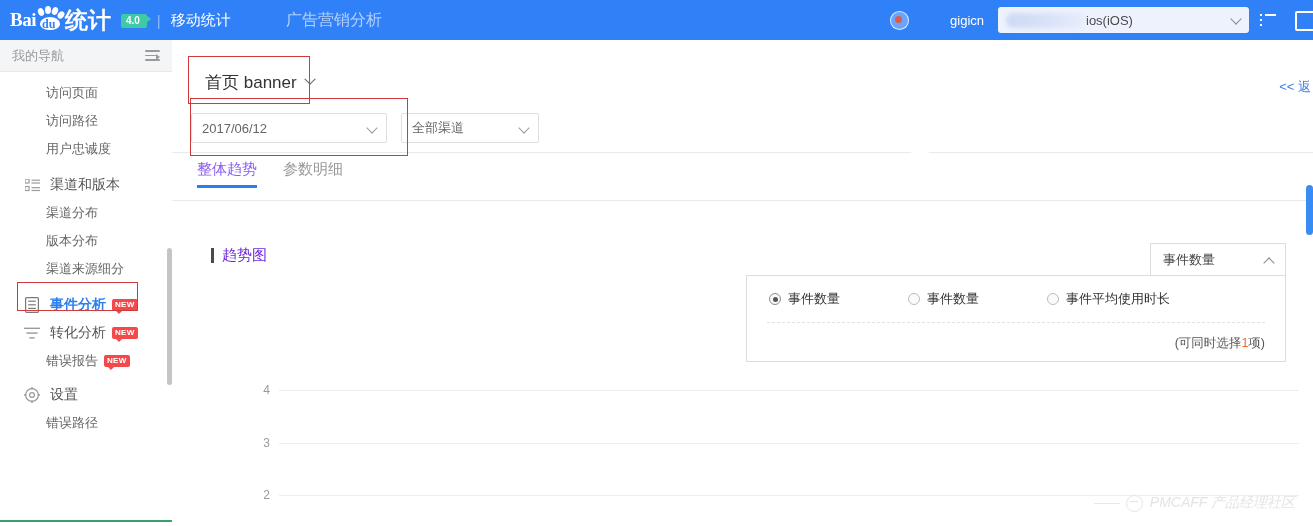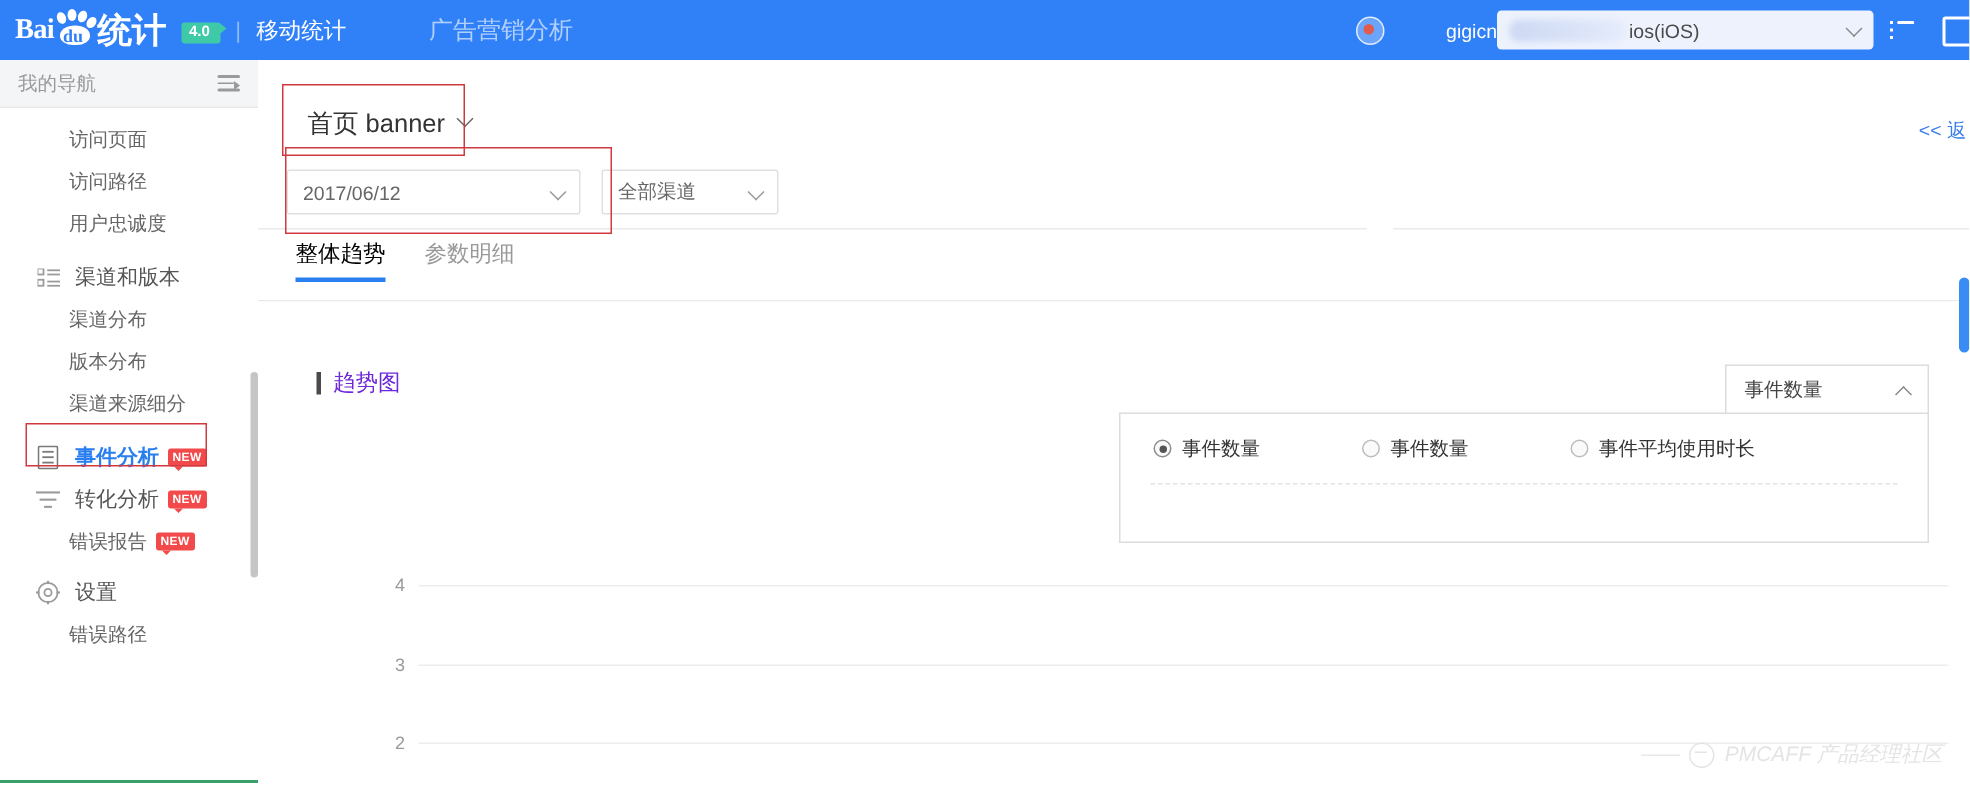--- a/index.html
+++ b/index.html
@@ -31,21 +31,21 @@
   .logo-div{margin:0 10px;color:rgba(255,255,255,.45);font-size:15px;}
   .logo-sub{color:#fff;font-size:15px;}
 
   .navtabs{position:absolute;left:270px;top:0;height:40px;display:flex;align-items:stretch;}
   .navtab{display:flex;align-items:center;padding:0 16px;color:rgba(255,255,255,.62);
      font-size:16px;cursor:pointer;position:relative;}
   .navtab.active{color:#fff;background:rgba(255,255,255,.08);}
   .navtab.active:after{content:"";position:absolute;left:16px;right:16px;bottom:0;height:3px;background:#fff;opacity:.95;}
 
   .hdr-right{position:absolute;right:0;top:0;height:40px;display:flex;align-items:center;}
-  .user{display:flex;align-items:center;color:#fff;font-size:13px;gap:35px;}
+  .user{display:flex;align-items:center;color:#fff;font-size:13px;margin-right:14px;gap:35px;}
   .user-av{width:17px;height:17px;border-radius:50%;background:#6ba4fb;border:1px solid rgba(255,255,255,.8);
      margin-right:6px;position:relative;}
   .user-av:after{content:"";position:absolute;left:4px;top:4px;width:7px;height:7px;border-radius:50%;background:#e05b4a;}
   .appsel{width:235px;height:26px;background:#edf2fd;border-radius:3px;display:flex;align-items:center;
      padding:0 8px;position:relative;color:#555;font-size:13px;}
   .appsel .blur{width:78px;height:15px;border-radius:8px;
      background:linear-gradient(90deg,#cdd9f3,#d9e2f7 55%,#e6ecfb);filter:blur(2px);margin-right:2px;}
   .appsel .txt{font-size:13px;color:#4a4a4a;}
   .appsel .caret{position:absolute;right:9px;top:8px;width:7px;height:7px;
      border-right:1.6px solid #8a8a8a;border-bottom:1.6px solid #8a8a8a;transform:rotate(45deg);}
@@ -99,29 +99,29 @@
   .banner-sel{position:absolute;left:19px;top:20px;height:44px;display:flex;align-items:center;
      padding:0 14px;font-size:17px;color:#333;box-sizing:border-box;cursor:pointer;}
   .banner-sel .caret{margin-left:9px;width:7px;height:7px;border-right:1.6px solid #666;
      border-bottom:1.6px solid #666;transform:rotate(45deg) translate(-2px,-2px);}
   .hl-banner{position:absolute;left:16px;top:16px;width:122px;height:48px;border:1px solid #d0393e;box-sizing:border-box;}
   .selects{position:absolute;left:19px;top:73px;display:flex;gap:14px;}
   .sel{height:30px;border:1px solid #e0e0e0;border-radius:2px;background:#fff;display:flex;align-items:center;
      padding:0 10px;font-size:13px;color:#666;position:relative;cursor:pointer;box-sizing:border-box;}
   .sel .caret{position:absolute;right:10px;top:10px;width:7px;height:7px;
      border-right:1.4px solid #9a9a9a;border-bottom:1.4px solid #9a9a9a;transform:rotate(45deg);}
-  .sel.w1{width:196px;} .sel.w2{width:118px;} .sel.w3{width:137px;}
+  .sel.w1{width:196px;} .sel.w2{width:138px;} .sel.w3{width:137px;}
 
   .notch{position:absolute;left:738px;top:107px;width:20px;height:11px;background:#fff;border-radius:0 0 12px 12px;}
   .backlink{position:absolute;right:2px;top:38px;color:#3a7fe8;font-size:13px;}
 
   .tabsbar{position:absolute;left:0;top:112px;width:100%;height:48px;border-bottom:1px solid #eaeaea;}
   .tabs{position:absolute;left:25px;top:8px;display:flex;gap:26px;}
   .tab{font-size:15px;color:#999;padding-bottom:9px;cursor:pointer;position:relative;}
-  .tab.active{color:#000000;}
+  .tab.active{color:#8b5cf6;}
   .tab.active:after{content:"";position:absolute;left:0;right:0;bottom:0;height:3px;background:#2a7ff0;}
   .hl-tabs{position:absolute;left:18px;top:58px;width:218px;height:58px;border:1px solid #d0393e;box-sizing:border-box;}
 
   .chartbox{position:absolute;left:0;top:161px;right:0;bottom:0;background:#fff;}
   .sectitle{position:absolute;left:39px;top:45px;font-size:15px;color:#6d28d9;display:flex;align-items:center;}
   .sectitle .bar{width:3px;height:15px;background:#4a4a4a;margin-right:8px;}
 
   .metric-trigger{position:absolute;right:27px;top:42px;width:136px;height:33px;border:1px solid #dcdcdc;
      background:#fff;display:flex;align-items:center;padding:0 12px;font-size:13px;color:#444;
      box-sizing:border-box;cursor:pointer;z-index:4;}
@@ -367,20 +367,23 @@
         <label class="radio">
           <span class="dot"></span>
           <span>事件数量</span>
         </label>
         <label class="radio">
           <span class="dot"></span>
           <span>事件平均使用时长</span>
         </label>
       </div>
       <div class="panel-sep"></div>
+      <div class="panel-hint">
+        <span>(可同时选择</span><span class="num">1</span><span>项)</span>
+      </div>
     </div>
 
     <div class="watermark">
       <span class="wm-line"></span>
       <span class="wm-c"></span>
       <span>PMCAFF 产品经理社区</span>
     </div>
   </div>
 
   <div class="pagescroll"></div>

